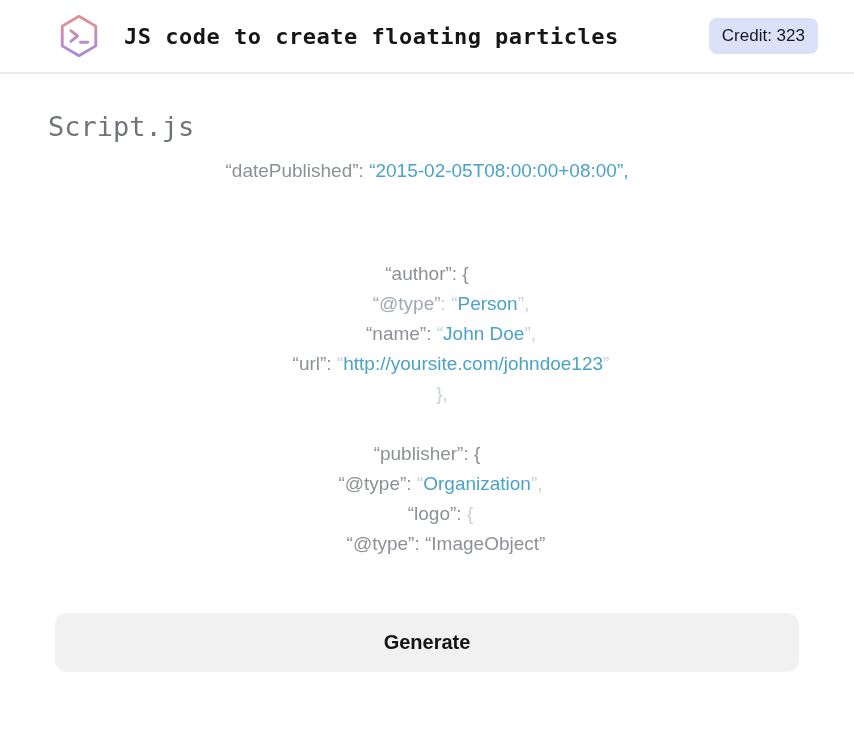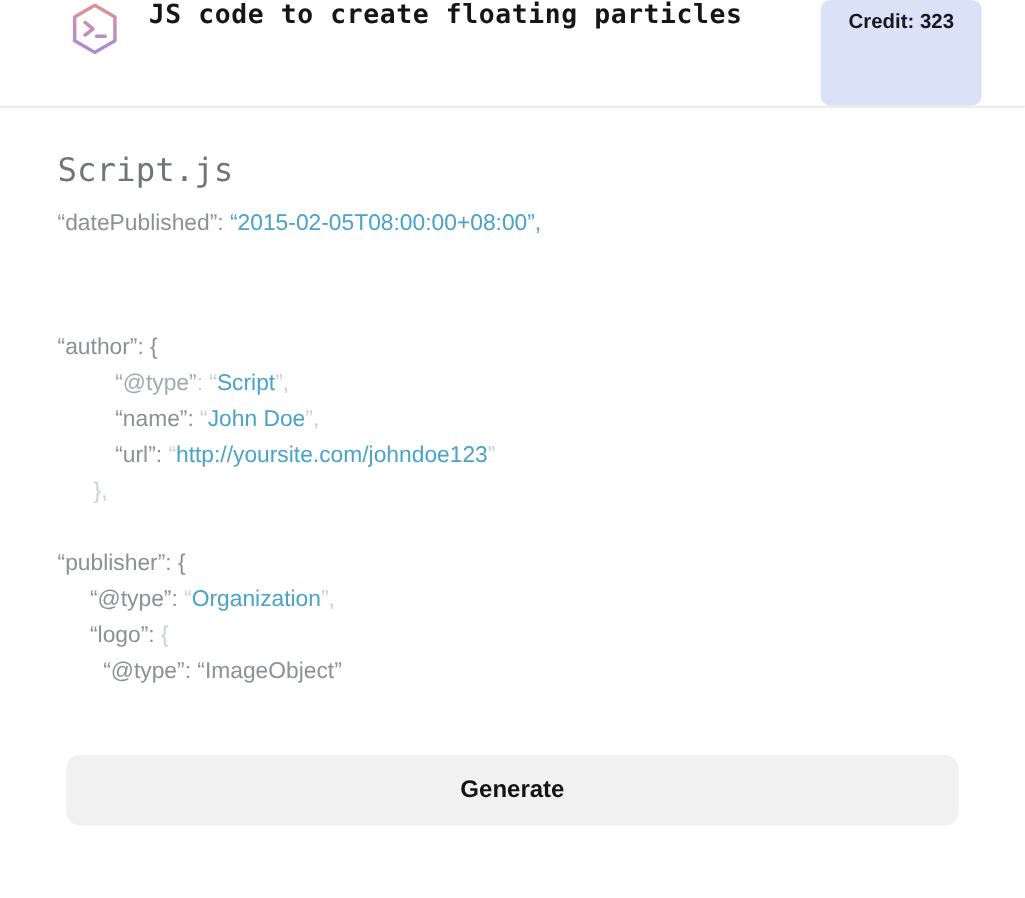--- a/index.html
+++ b/index.html
@@ -15,64 +15,65 @@
     --filename-color: #71757a;
     --divider: #ececec;
     --icon-top: #e8918b;
     --icon-bottom: #a289e2;
   }
   * { margin: 0; padding: 0; box-sizing: border-box; }
   html, body { width: 854px; height: 748px; background: #ffffff; overflow: hidden; }
   body { font-family: "Liberation Sans", sans-serif; }
 
   .header {
-    height: 90px;
+    height: 74px;
     display: flex;
+    align-items: center;
     padding: 0 36px 0 56px;
     border-bottom: 2px solid var(--divider);
     background: #ffffff;
   }
   .logo-icon { width: 46px; height: 48px; flex: 0 0 auto; }
   .page-title {
     margin-left: 22px;
     font-family: "DejaVu Sans Mono", "Liberation Mono", monospace;
     font-weight: 700;
     font-size: 22px;
     letter-spacing: 0.5px;
     color: var(--title-color);
     white-space: nowrap;
   }
   .credit-badge {
     margin-left: auto;
     background: var(--badge-bg);
     color: var(--badge-text);
-    font-weight: 700;
+    font-weight: 400;
     font-size: 17px;
-    padding: 8px 23px;
+    padding: 8px 13px;
     border-radius: 8px;
     white-space: nowrap;
   }
 
   .main { padding: 38px 48px 0 48px; }
 
   .filename {
     font-family: "DejaVu Sans Mono", "Liberation Mono", monospace;
     font-weight: 500;
     font-size: 27px;
     color: var(--filename-color);
     line-height: 30px;
     margin-bottom: 14px;
   }
 
   .code-block {
     font-family: "Liberation Sans", sans-serif;
     font-size: 19px;
     line-height: 30px;
   }
-  .code-line { white-space: pre; min-height: 30px; }
+  .code-line { white-space: pre; min-height: 30px; text-align: center; }
   .tok-key      { color: var(--key-gray); }
   .tok-keylight { color: var(--key-gray-light); }
   .tok-punct    { color: var(--punct-gray); }
   .tok-val      { color: var(--accent-blue); }
 
   .button-row { padding: 54px 7px 0 7px; }
   .generate-button {
     display: block;
     width: 100%;
     height: 59px;
@@ -109,21 +110,21 @@
     <div class="credit-badge">Credit: 323</div>
   </div>
 
   <div class="main">
     <div class="filename">Script.js</div>
 
     <div class="code-block">
         <div class="code-line" style="padding-left: 0px;"><span class="tok-key">“datePublished”: </span><span class="tok-val">“2015-02-05T08:00:00+08:00”,</span></div>
         <div class="code-line" style="padding-left: 0px;">&nbsp;</div>
         <div class="code-line" style="padding-left: 0px; margin-top: 43px;"><span class="tok-key">“author”: {</span></div>
-        <div class="code-line" style="padding-left: 48px;"><span class="tok-keylight">“@type”</span><span class="tok-punct">: </span><span class="tok-punct">“</span><span class="tok-val">Script</span><span class="tok-punct">”,</span></div>
+        <div class="code-line" style="padding-left: 48px;"><span class="tok-keylight">“@type”</span><span class="tok-punct">: </span><span class="tok-punct">“</span><span class="tok-val">Person</span><span class="tok-punct">”,</span></div>
         <div class="code-line" style="padding-left: 48px;"><span class="tok-key">“name”: </span><span class="tok-punct">“</span><span class="tok-val">John Doe</span><span class="tok-punct">”,</span></div>
         <div class="code-line" style="padding-left: 48px;"><span class="tok-key">“url”: </span><span class="tok-punct">“</span><span class="tok-val">http://yoursite.com/johndoe123</span><span class="tok-punct">”</span></div>
         <div class="code-line" style="padding-left: 30px;"><span class="tok-punct">},</span></div>
         <div class="code-line" style="padding-left: 0px;">&nbsp;</div>
         <div class="code-line" style="padding-left: 0px;"><span class="tok-key">“publisher”: {</span></div>
         <div class="code-line" style="padding-left: 27px;"><span class="tok-key">“@type”: </span><span class="tok-punct">“</span><span class="tok-val">Organization</span><span class="tok-punct">”,</span></div>
         <div class="code-line" style="padding-left: 27px;"><span class="tok-key">“logo”: </span><span class="tok-punct">{</span></div>
         <div class="code-line" style="padding-left: 38px;"><span class="tok-key">“@type”: “ImageObject”</span></div>
       </div>
 

